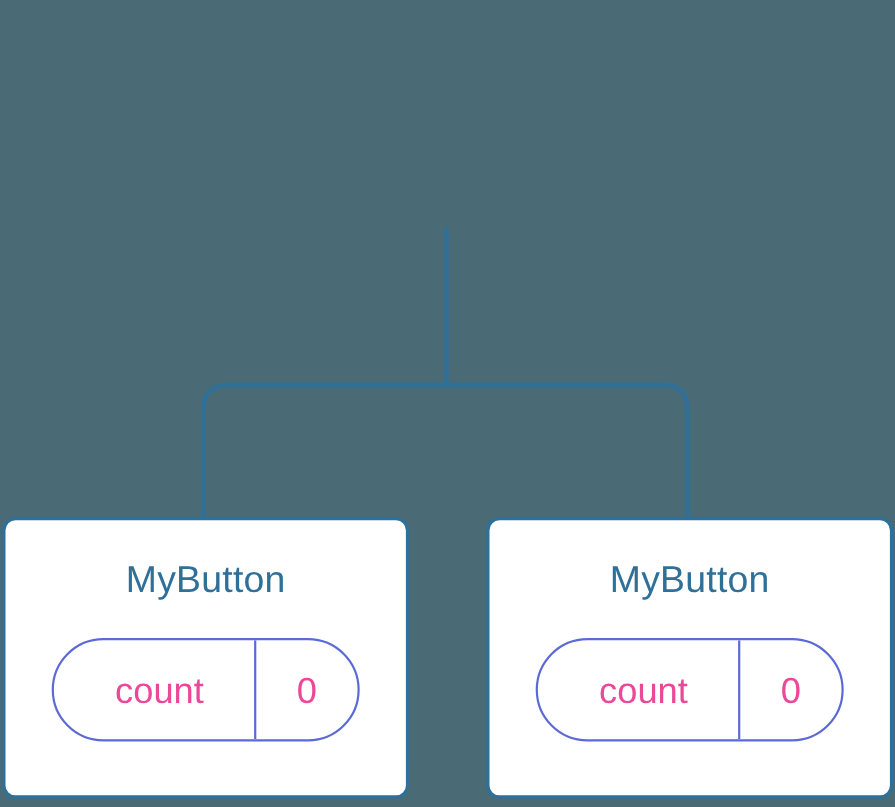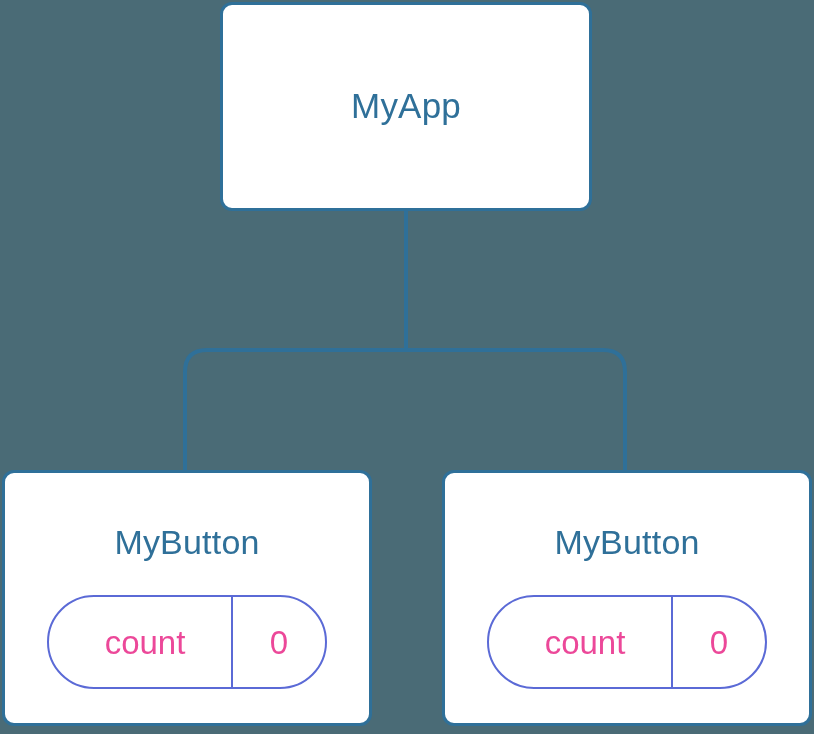--- a/index.html
+++ b/index.html
@@ -48,21 +48,21 @@
     top: 2px;
     width: 372px;
     height: 209px;
     justify-content: center;
   }
   .node-child {
     top: 470px;
     width: 370px;
     height: 256px;
     justify-content: flex-start;
-    padding-top: 51px;
+    padding-top: 36px;
   }
   .node-child-left  { left: 2px; }
   .node-child-right { left: 442px; }
 
   .node-title {
     color: #2f7099;
     font-size: 34px;
     line-height: 1.1;
     letter-spacing: 0.2px;
     white-space: nowrap;
@@ -107,23 +107,20 @@
 
   <svg id="edges" viewBox="0 0 814 734" width="814" height="734" xmlns="http://www.w3.org/2000/svg">
 
     <path d="M 406 207 L 406 350" fill="none" stroke="#2f7099" stroke-width="4" stroke-linecap="butt"></path>
 
     <path d="M 406 350 L 207 350 Q 185 350 185 372 L 185 474" fill="none" stroke="#2f7099" stroke-width="4" stroke-linecap="butt"></path>
 
     <path d="M 406 350 L 603 350 Q 625 350 625 372 L 625 474" fill="none" stroke="#2f7099" stroke-width="4" stroke-linecap="butt"></path>
   </svg>
 
-  <div class="node node-root">
-    <div class="node-title">MyApp</div>
-  </div>
 
   <div class="node node-child node-child-left">
     <div class="node-title">MyButton</div>
     <div class="state-pill">
       <div class="pill-key">count</div>
       <div class="pill-val">0</div>
     </div>
   </div>
 
   <div class="node node-child node-child-right">

